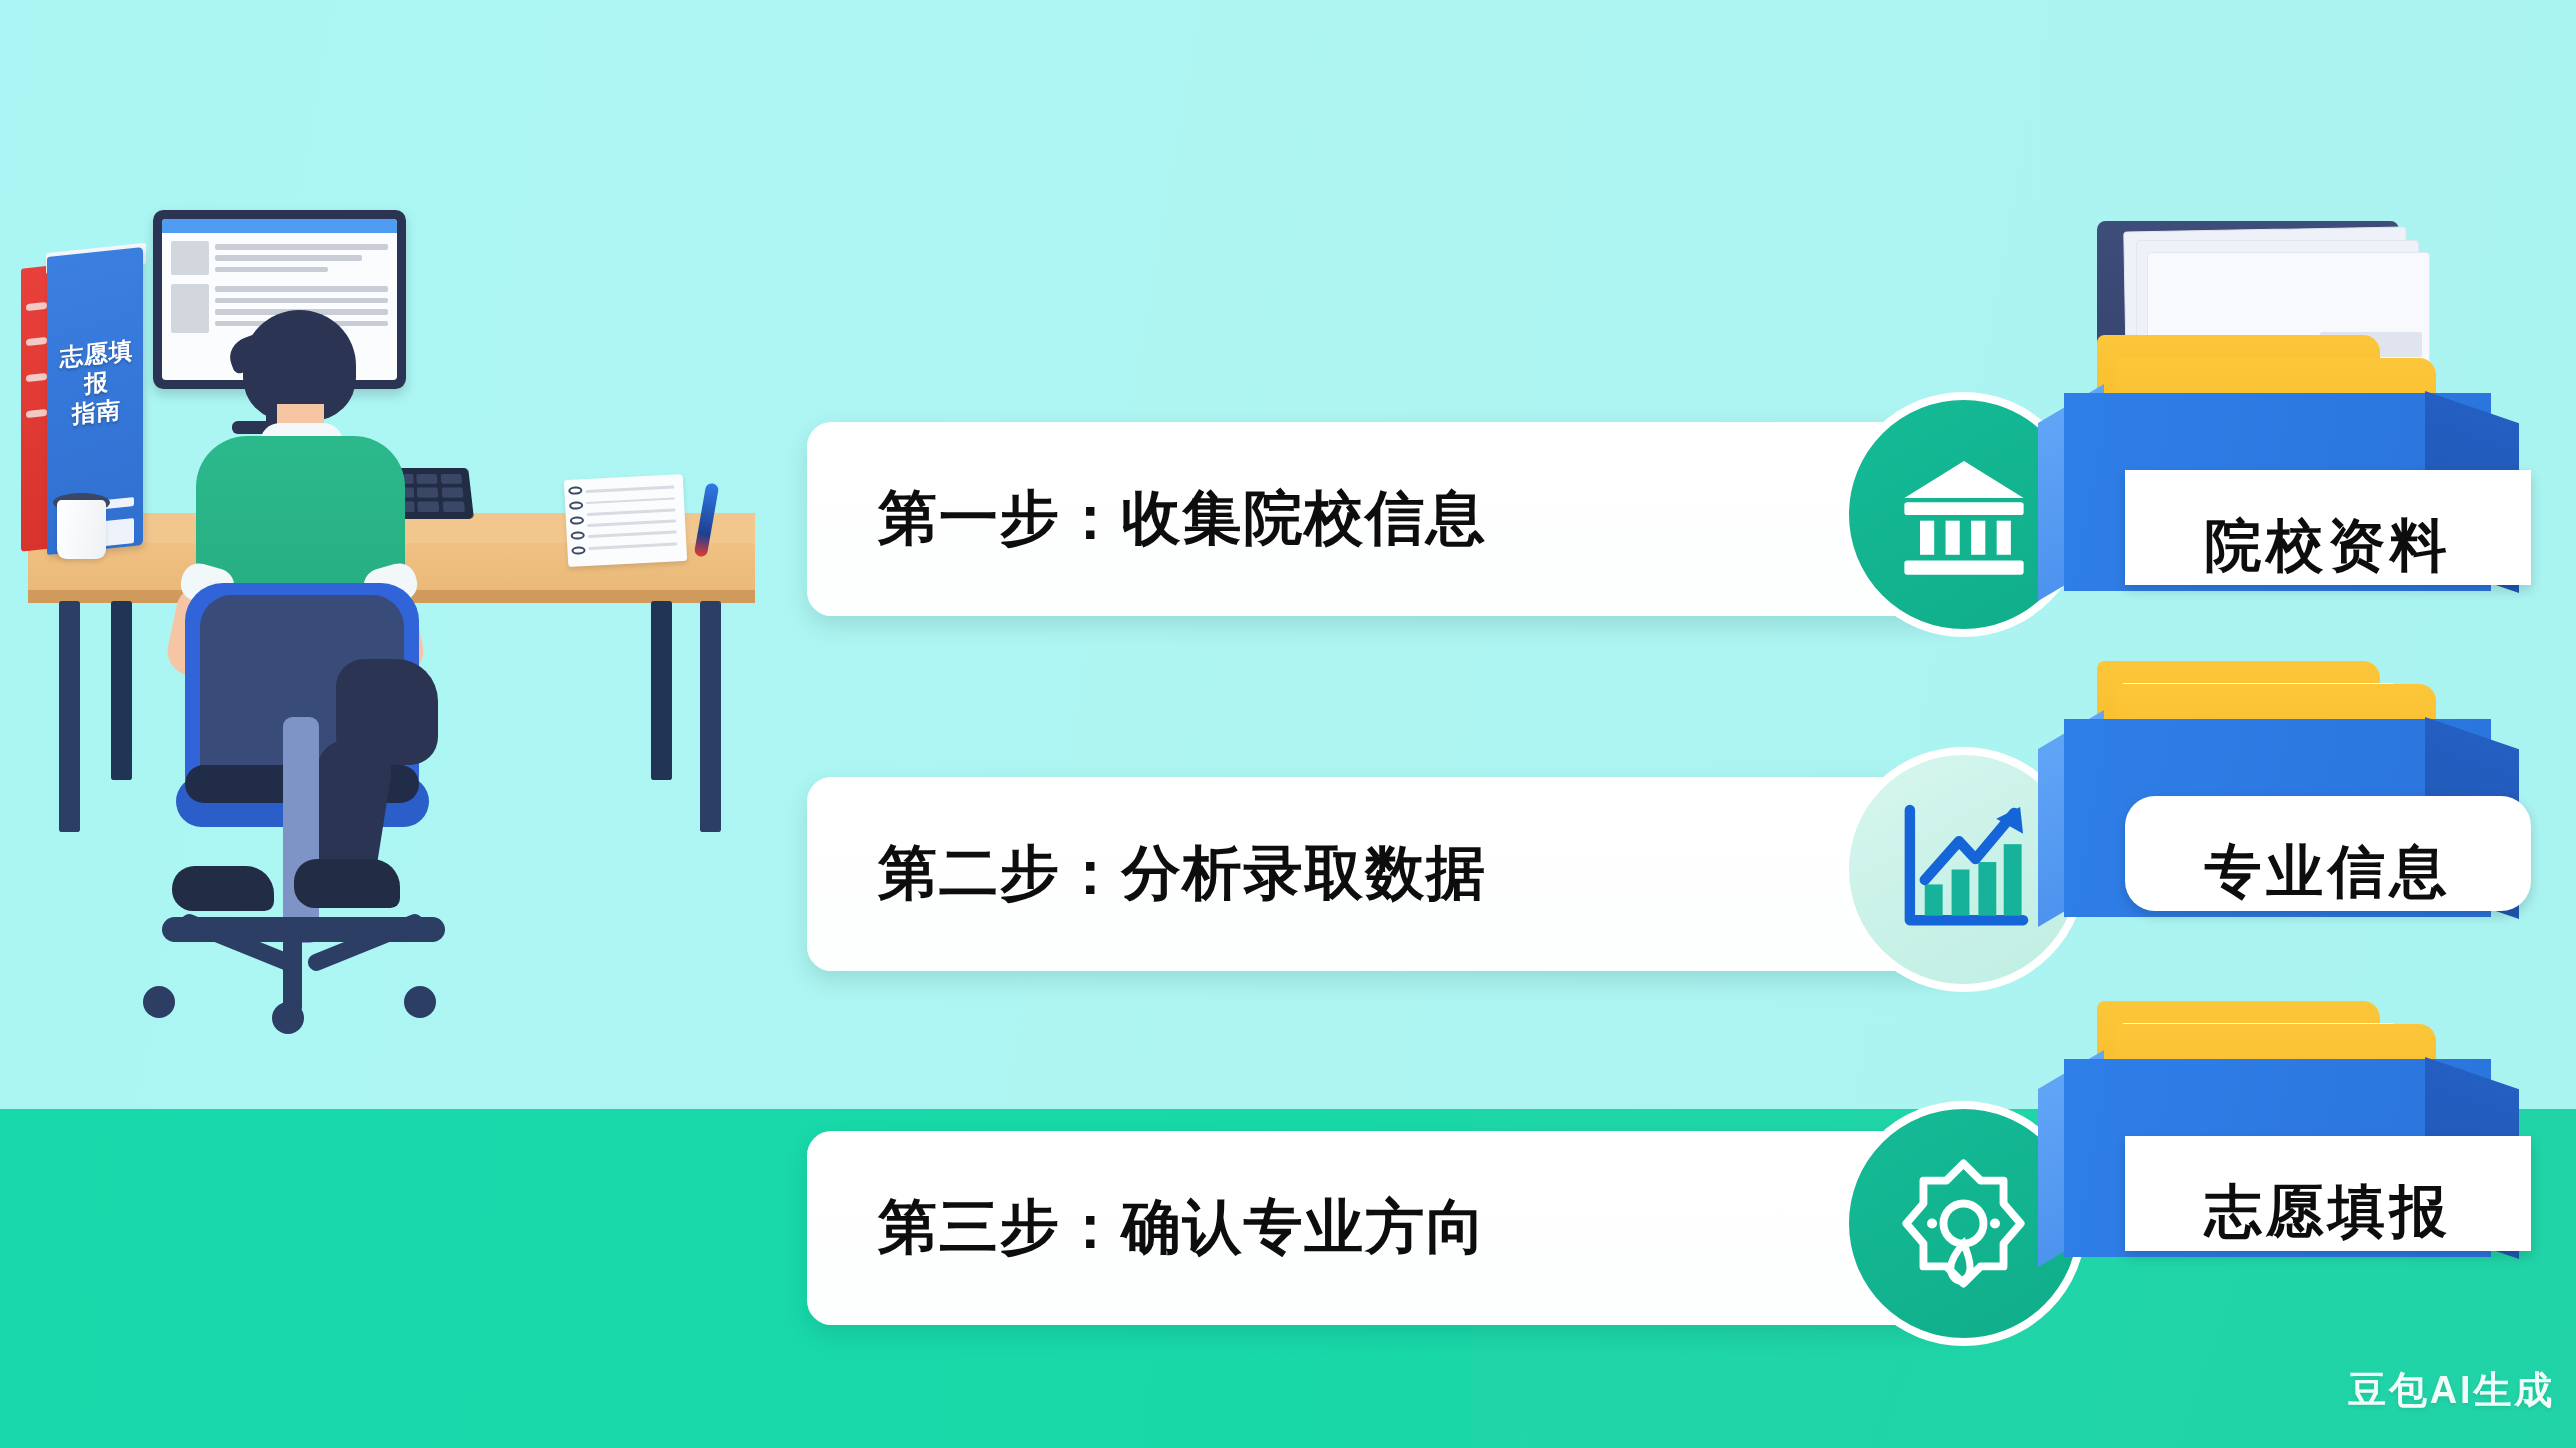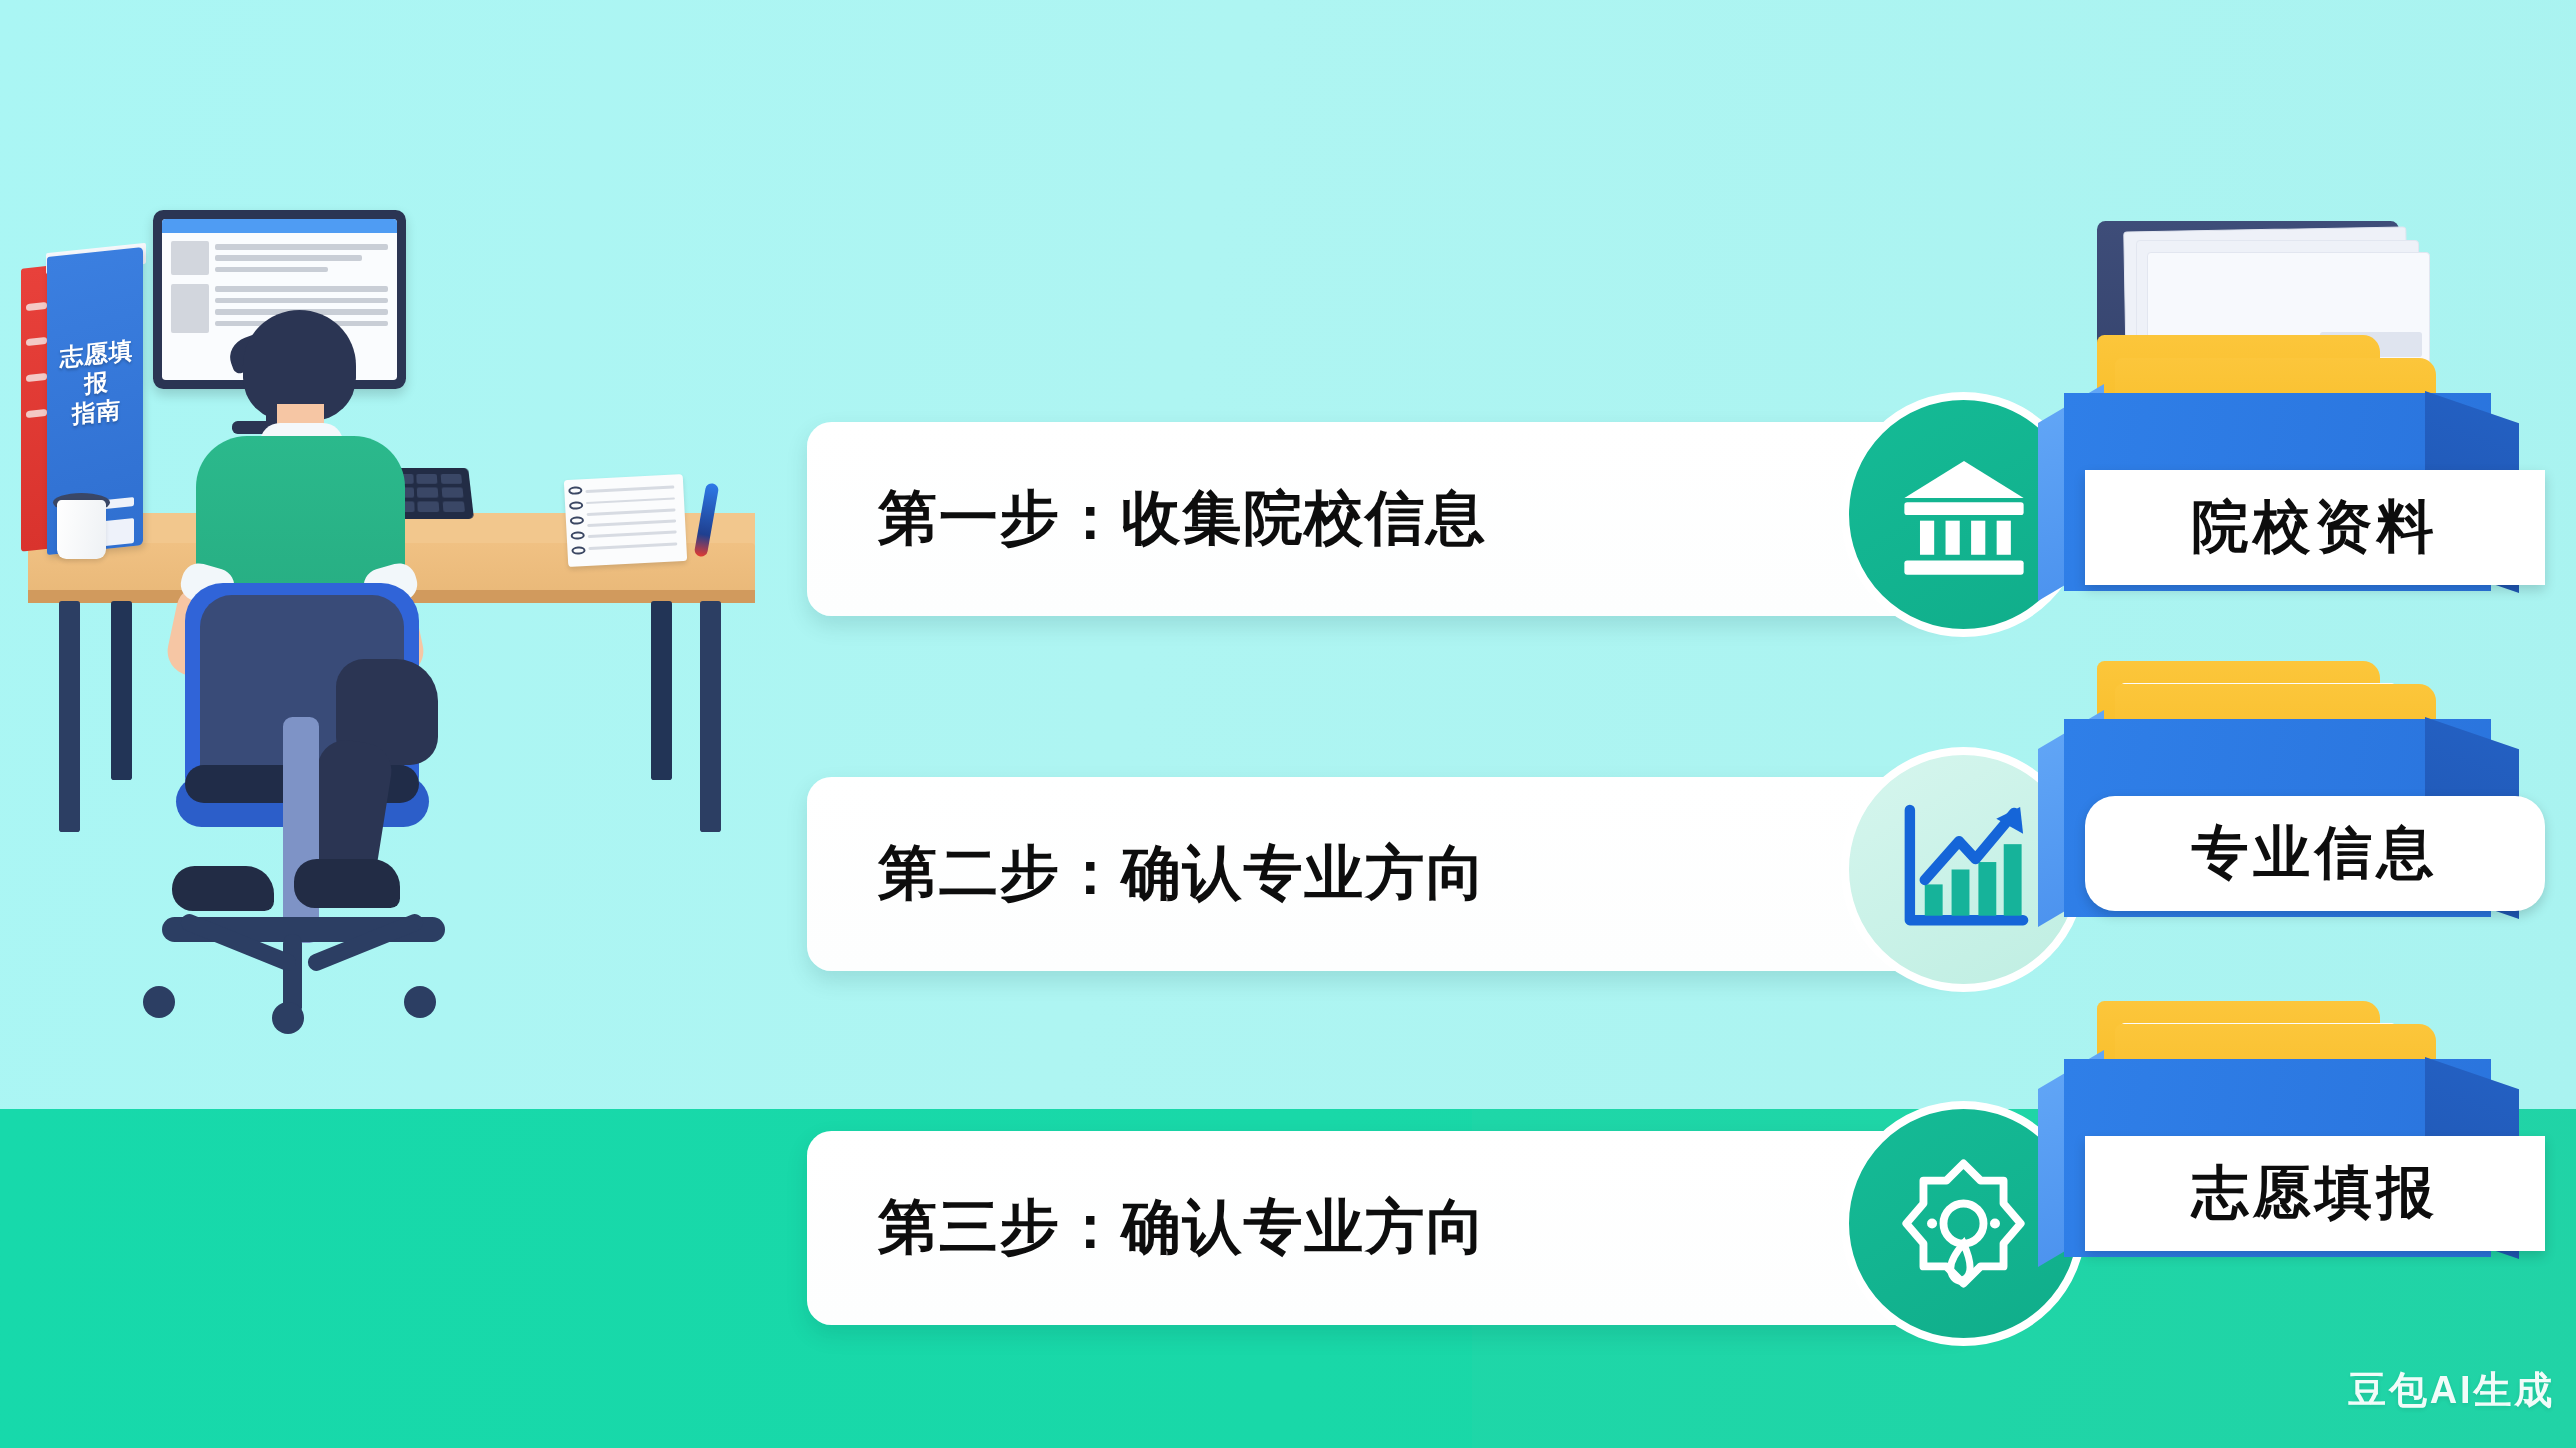--- a/index.html
+++ b/index.html
@@ -304,24 +304,24 @@
   }
   .paper-stack {
     position:absolute; background:#eef1f8; border-radius:3.8px;
     border:1.9px solid #e2e6f0;
   }
   .binder {
     position:absolute; background:linear-gradient(180deg,#3e4d79 0%,#33416b 100%);
     border-radius:8.5px;
   }
   .label-plate {
-    position:absolute; width:460px; height:115px;
+    position:absolute; width:406px; height:115px;
     background:#ffffff;
     box-shadow:0 4.7px 11.3px rgba(0,0,0,0.16);
-    display:flex; align-items:center; justify-content:center;
+    display:flex; align-items:flex-end; justify-content:center;margin-left:40px;
   }
   .label-text {
     font-size:57px; font-weight:bold; color:#0d0d0d; letter-spacing:4.7px;
   }
 
   
   #watermark {
     position:absolute; right:21px; bottom:32px;
     font-size:38px; font-weight:bold; color:#ffffff;
     letter-spacing:2.8px; opacity:.94;
@@ -475,21 +475,21 @@
         <rect x="19" y="54" width="10" height="24" fill="#ffffff"></rect>
         <rect x="37" y="54" width="10" height="24" fill="#ffffff"></rect>
         <rect x="55" y="54" width="10" height="24" fill="#ffffff"></rect>
         <rect x="73" y="54" width="10" height="24" fill="#ffffff"></rect>
         <rect x="8" y="82" width="84" height="10" rx="2" fill="#ffffff"></rect>
       </svg>
     </div>
   </div>
 
   <div id="card2" class="step-card">
-    <div class="step-label">第二步：确认专业方向</div>
+    <div class="step-label">第二步：分析录取数据</div>
     <div class="step-icon icon-mint">
       <svg width="149" height="149" viewBox="0 0 100 100">
         <path d="M14 10 L14 84 L90 84" stroke="#1565d8" stroke-width="7" fill="none" stroke-linecap="round" stroke-linejoin="round"></path>
         <rect x="24" y="60" width="12" height="21" fill="#16b39a"></rect>
         <rect x="42" y="50" width="12" height="31" fill="#16b39a"></rect>
         <rect x="60" y="45" width="12" height="36" fill="#16b39a"></rect>
         <rect x="77" y="33" width="12" height="48" fill="#16b39a"></rect>
         <path d="M24 57 L47 31 L58 43 L84 12" stroke="#1565d8" stroke-width="7" fill="none" stroke-linecap="round" stroke-linejoin="round"></path>
         <polygon points="88,8 90,26 72,16" fill="#1565d8"></polygon>
       </svg>

